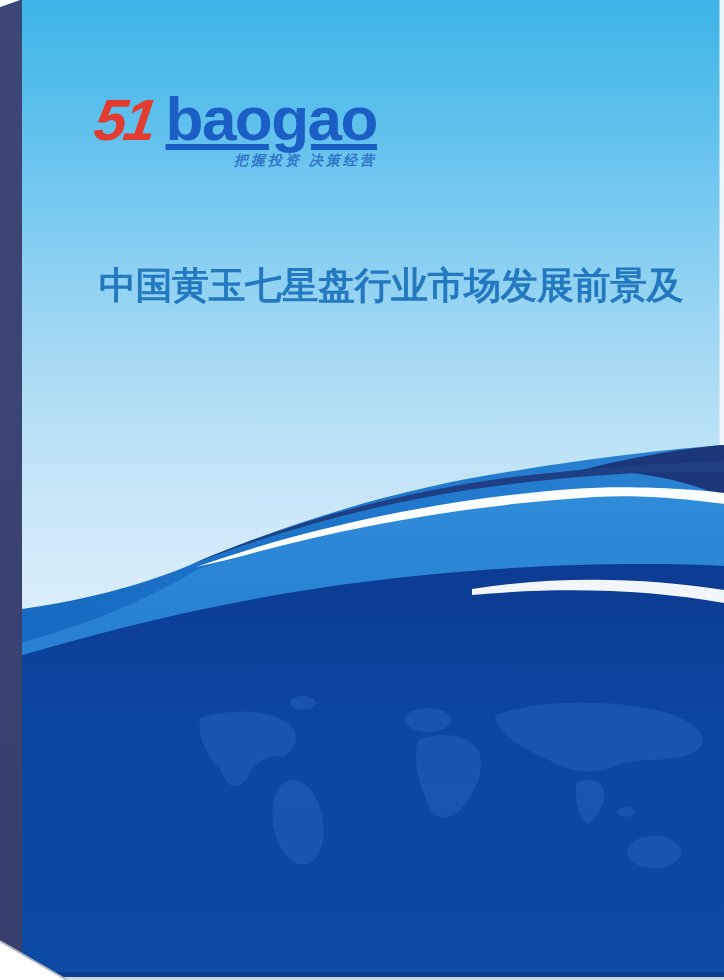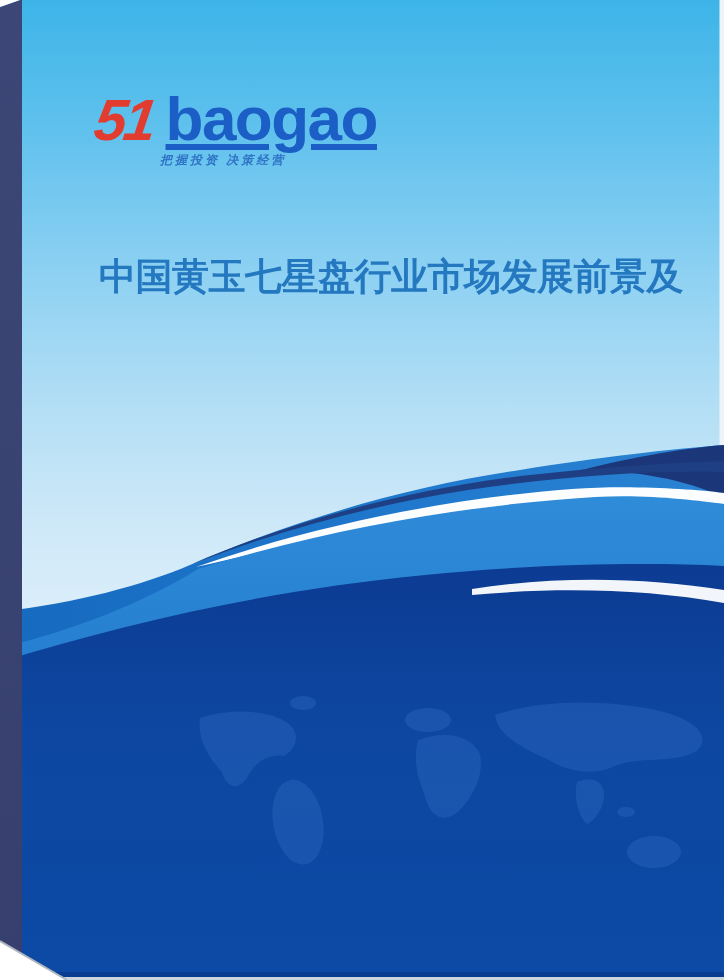--- a/index.html
+++ b/index.html
@@ -13,25 +13,25 @@
   .logo-row{display:flex;align-items:flex-end;line-height:1;}
   .logo-51{
     font-style:italic;font-weight:700;font-size:58px;line-height:0.86;
     color:#e23c30;letter-spacing:-3px;transform:skewX(-8deg);
   }
   .logo-baogao{
     font-weight:700;font-size:62px;line-height:0.82;color:#1b5ec5;
     letter-spacing:-1.5px;margin-left:12px;text-decoration:underline;
   }
   .logo-tagline{
-    margin:7px 0 0 65px;font-style:italic;font-weight:700;font-size:12px;
-    color:#2e73c5;letter-spacing:3px;white-space:nowrap;
+    margin:7px 0 0 65px;font-style:italic;font-weight:700;font-size:14px;
+    color:#2e73c5;letter-spacing:3px;white-space:nowrap;text-align:right;
   }
   .title{
-    position:absolute;left:99px;top:252px;width:600px;
+    position:absolute;left:99px;top:261px;width:600px;
     font-size:37px;line-height:50px;font-weight:600;color:#2478c0;
     letter-spacing:-0.5px;
   }
   .title-line{display:block;white-space:nowrap;}
 </style>
 </head>
 <body>
 
 <div class="page">
 

